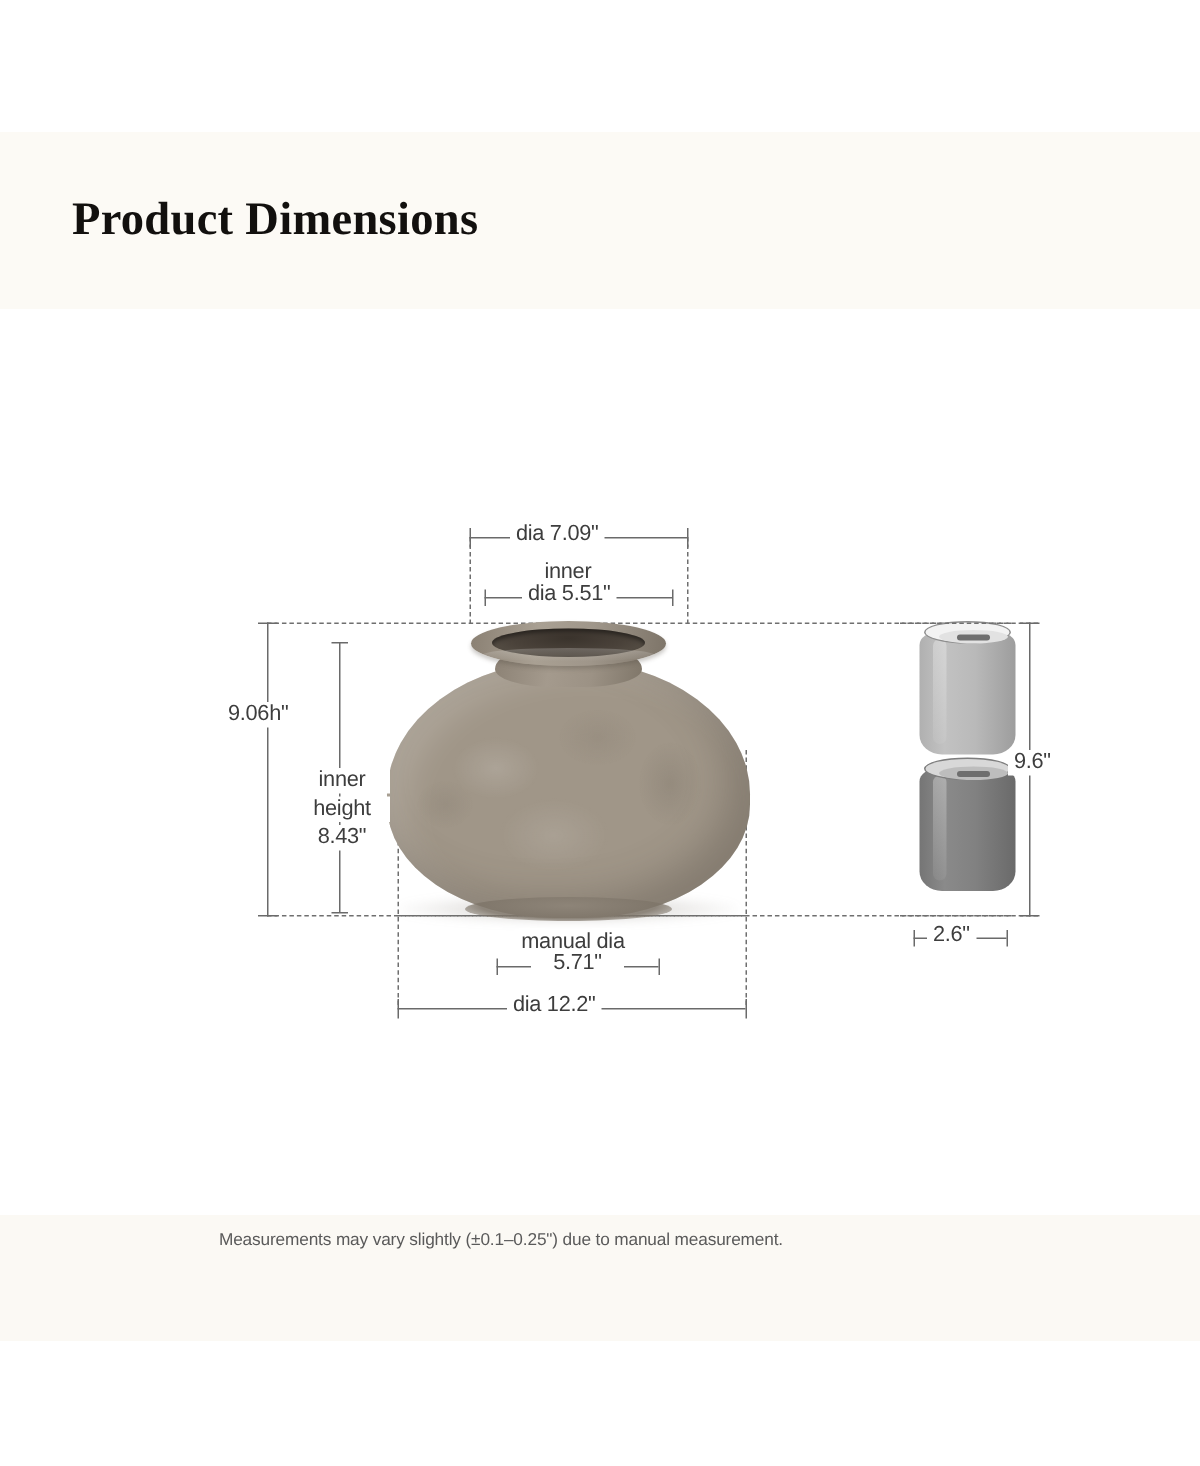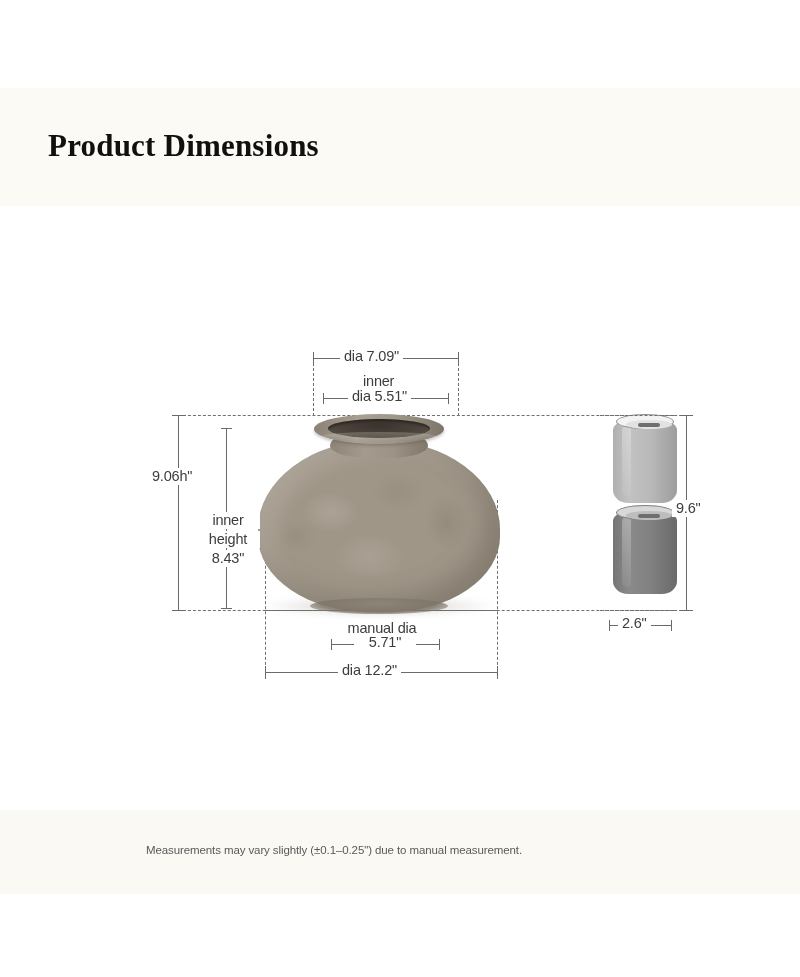--- a/index.html
+++ b/index.html
@@ -31,21 +31,21 @@
     font-size: 31px;
     font-weight: 700;
     letter-spacing: 0.2px;
     color: #12100e;
     white-space: nowrap;
   }
 
   
   #footer-note {
     position: absolute;
-    left: 0; top: 844px; width: 712px;
+    left: 0; top: 821px; width: 712px;
     text-align: center;
     padding-right: 44px;
     font-size: 11.5px;
     color: #5a5a5a;
     letter-spacing: -0.1px;
   }
 
   
   #diagram { position: absolute; left: 0; top: 0; width: 800px; height: 977px; }
 

